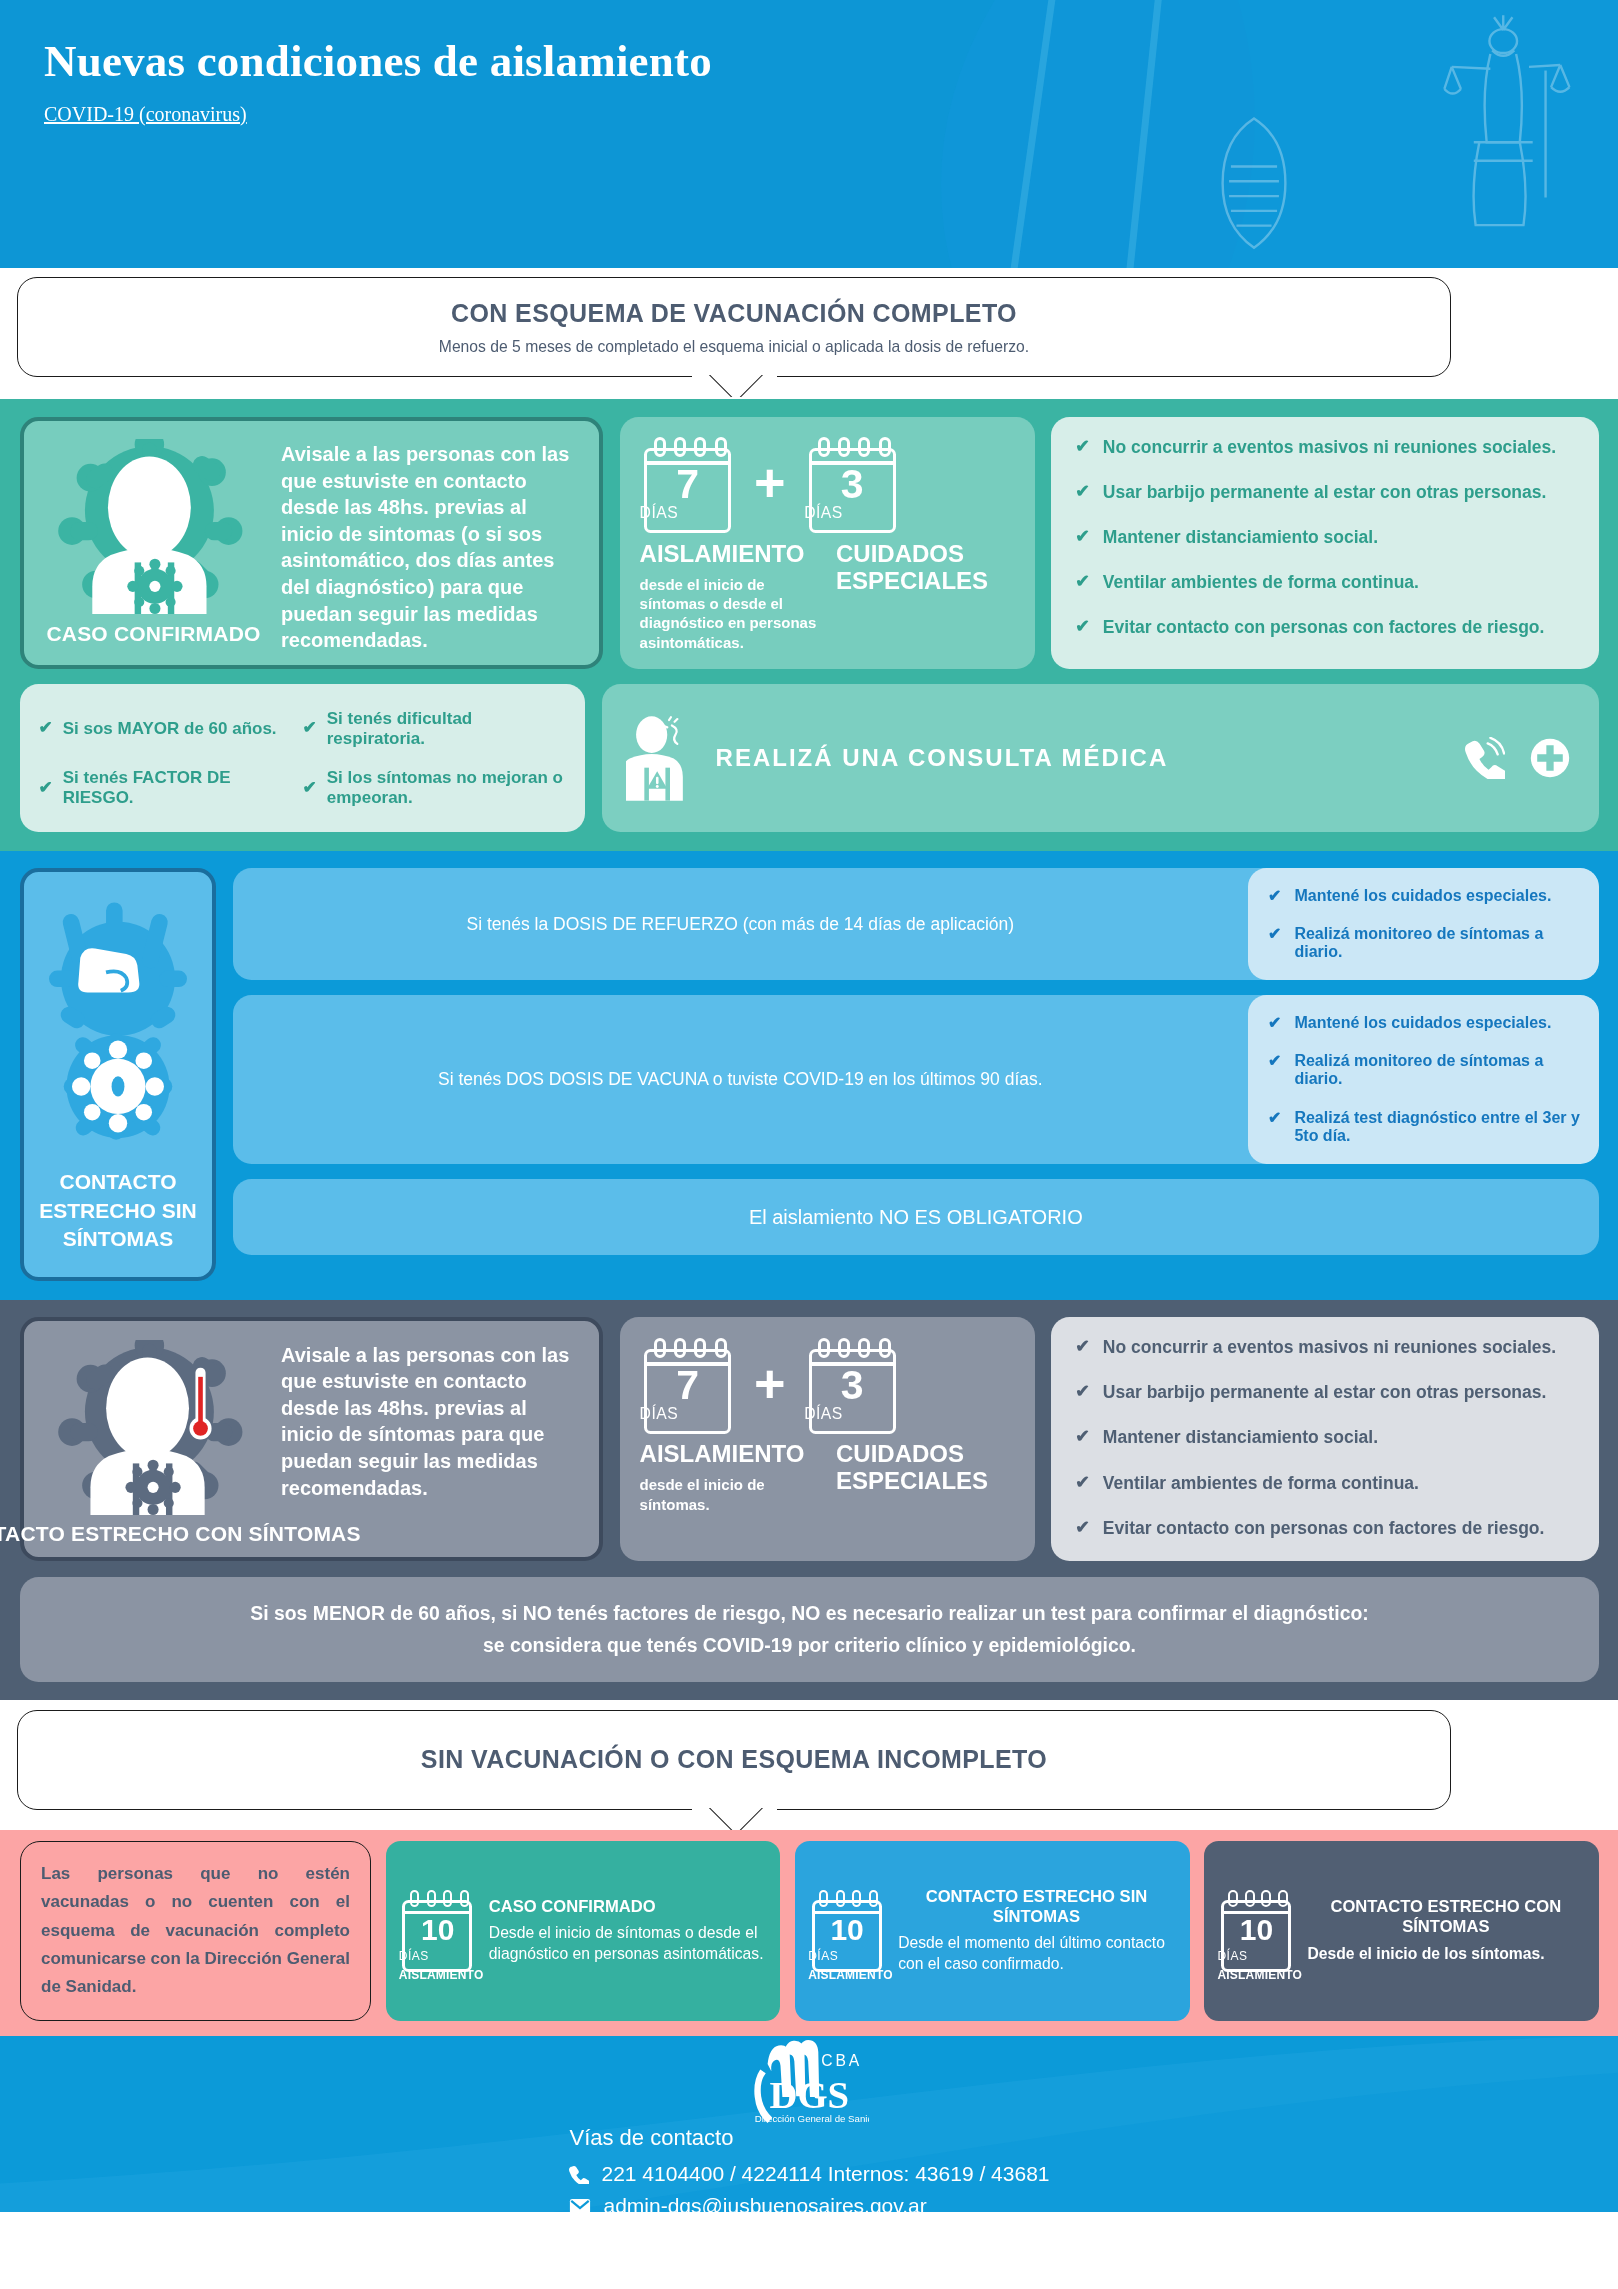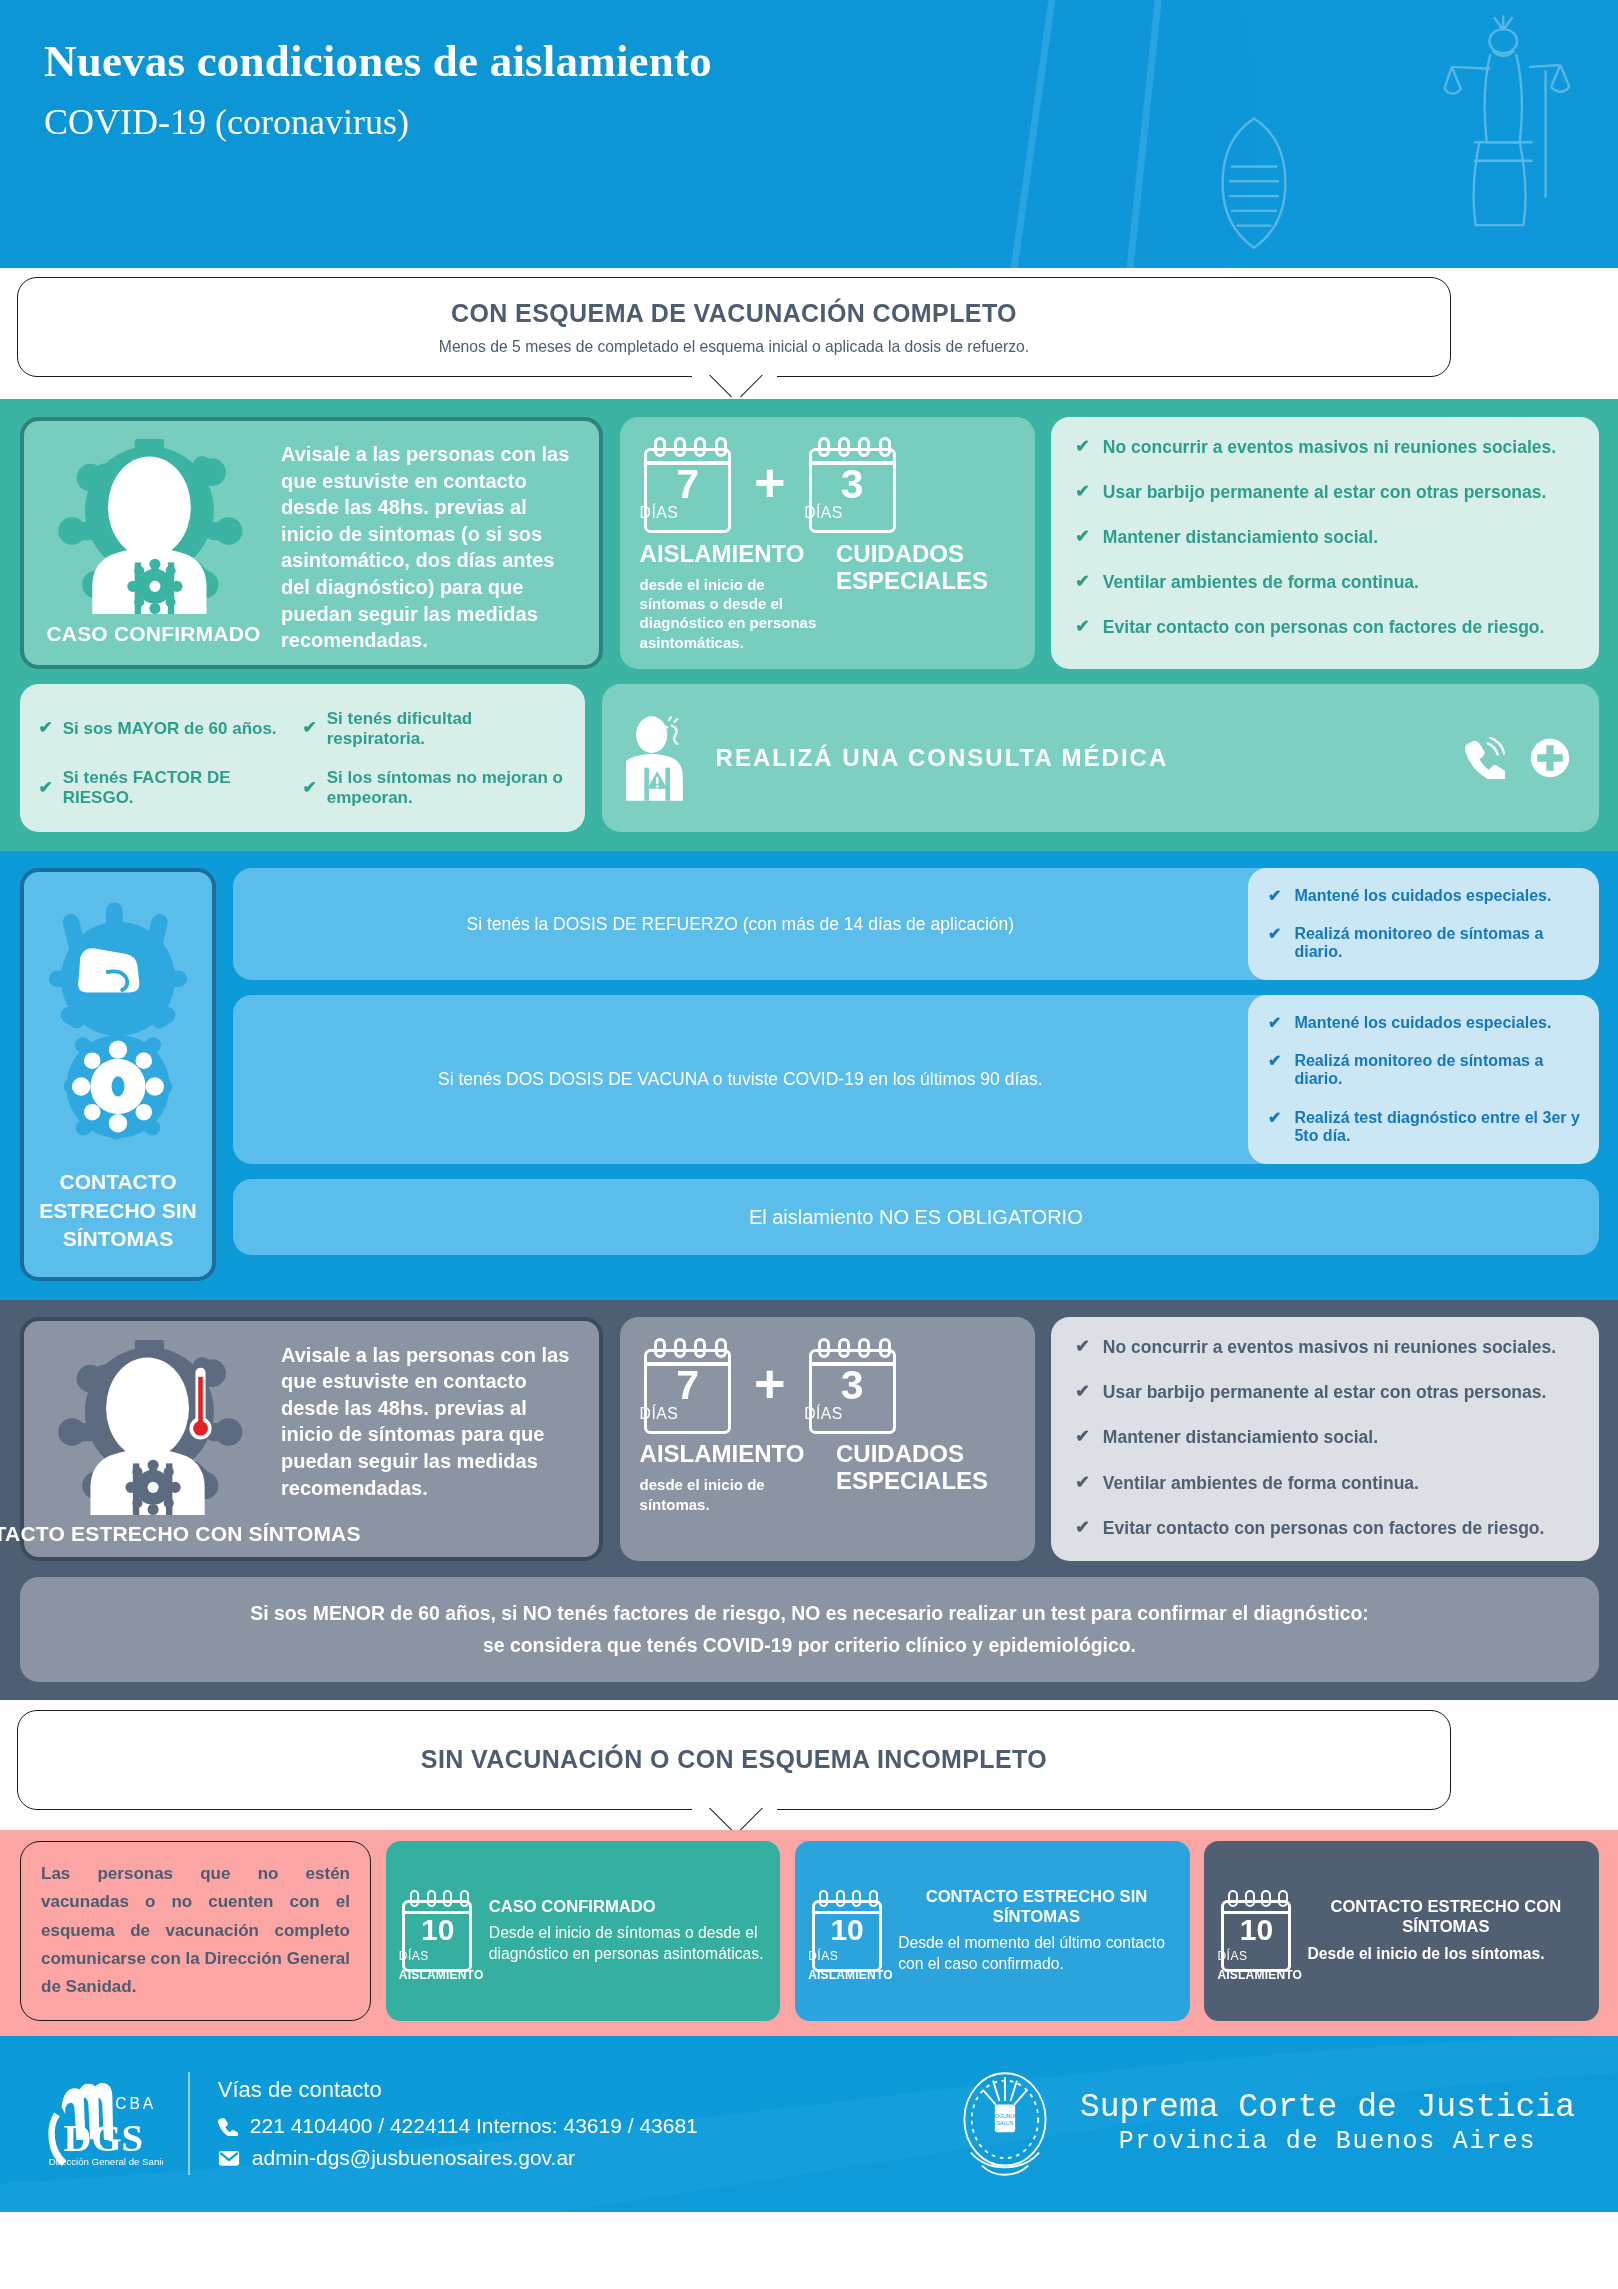--- a/index.html
+++ b/index.html
@@ -29,21 +29,21 @@
   }
   .hdr-stripe.a { left:1034px; transform:rotate(8deg); }
   .hdr-stripe.b { left:1144px; transform:rotate(6deg); }
   .hdr-text { position:relative; z-index:4; padding:35px 0 0 44px; }
   .hdr-title {
     font-family:"Liberation Serif", serif; font-weight:700;
     font-size:45px; color:#ffffff; letter-spacing:0.2px; line-height:1.18;
   }
   .hdr-sub {
     font-family:"Liberation Serif", serif; font-weight:400;
-    font-size:36px; color:#ffffff; margin-top:14.8px; line-height:1.1;
+    font-size:20px; color:#ffffff; margin-top:14.8px; line-height:1.1;text-decoration:underline;
   }
   .hdr-justice { position:absolute; right:44px; top:13px; z-index:3; opacity:.30; }
   .hdr-virus   { position:absolute; right:305px; top:111px; z-index:3; opacity:.30; }
 
   
   .banner-wrap { position:relative; width:1468px; background:#fff; }
   .banner {
     position:relative; margin:9.2px 16.6px 0 16.6px; height:100px;
     border:1.8px solid #1b1b1b; border-radius:20px; background:#fff;
     display:flex; flex-direction:column; align-items:center; justify-content:center;
@@ -230,21 +230,22 @@
 
   
   .footer {
     position:relative; width:1619px; height:176px; background:#0C9AD8; overflow:hidden;
   }
   .ft-wave {
     position:absolute; left:0; top:0; width:1619px; height:176px;
   }
   .ft-inner {
     position:relative; z-index:3; height:100%; display:flex; align-items:center;
-    padding:12px 44px;
+    padding:0 44px;
+    flex-direction:column;
   }
   .ft-logo { width:120px; display:flex; flex-direction:column; align-items:center; }
   .ft-divider { width:1.8px; height:103px; background:rgba(255,255,255,.55); margin:0 28px 0 24px; }
   .ft-contact { color:#fff; }
   .ft-ctitle { font-size:22px; margin-bottom:11px; }
   .ft-line { display:flex; align-items:center; gap:12px; font-size:21px; margin-top:8.3px; }
   .ft-right { margin-left:auto; display:flex; align-items:center; gap:24px; }
   .ft-court { color:#fff; font-family:Liberation Mono, monospace;text-align:center; }
   .ft-court1 { font-size:33px; line-height:1.12; }
   .ft-court2 { font-size:25px; letter-spacing:1.7px; line-height:1.2; }

